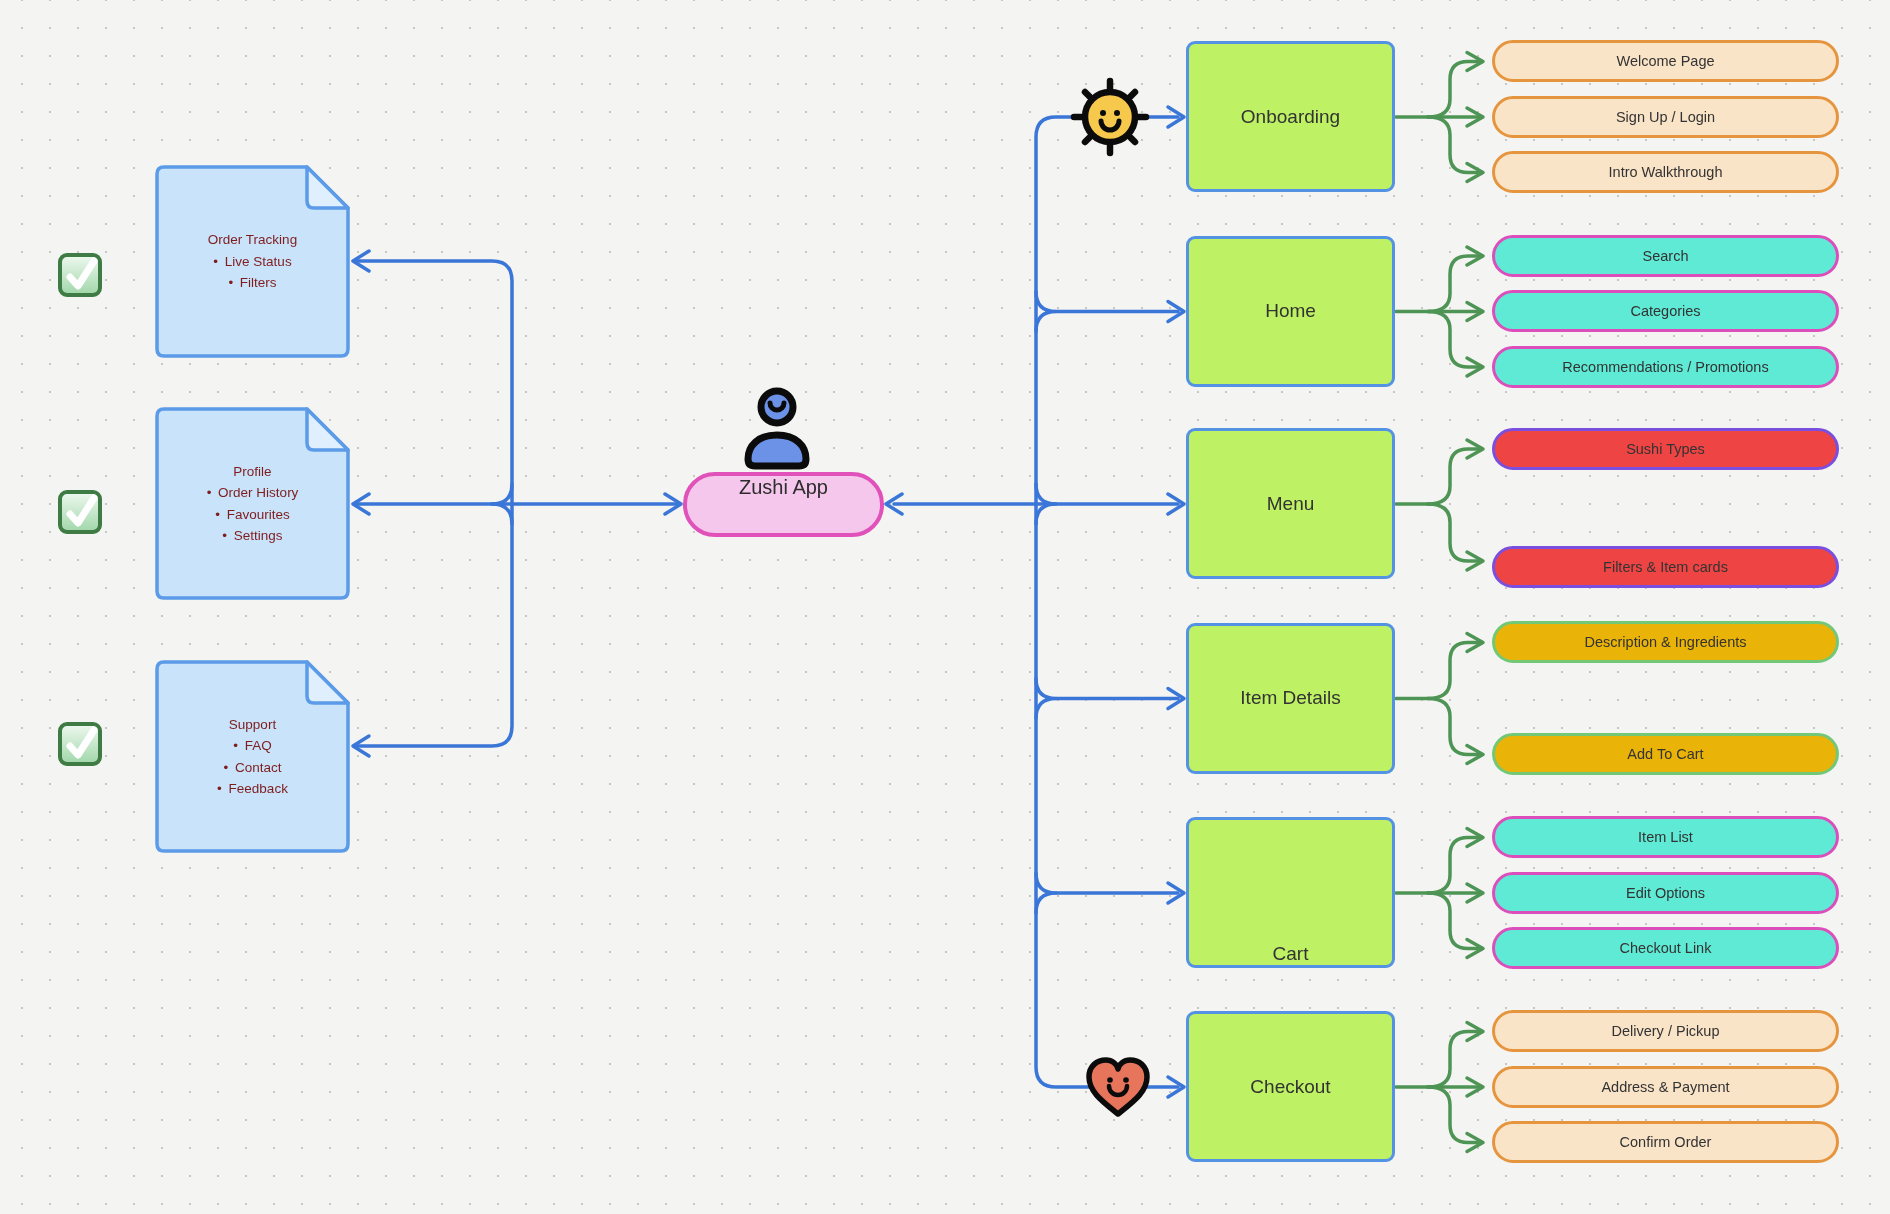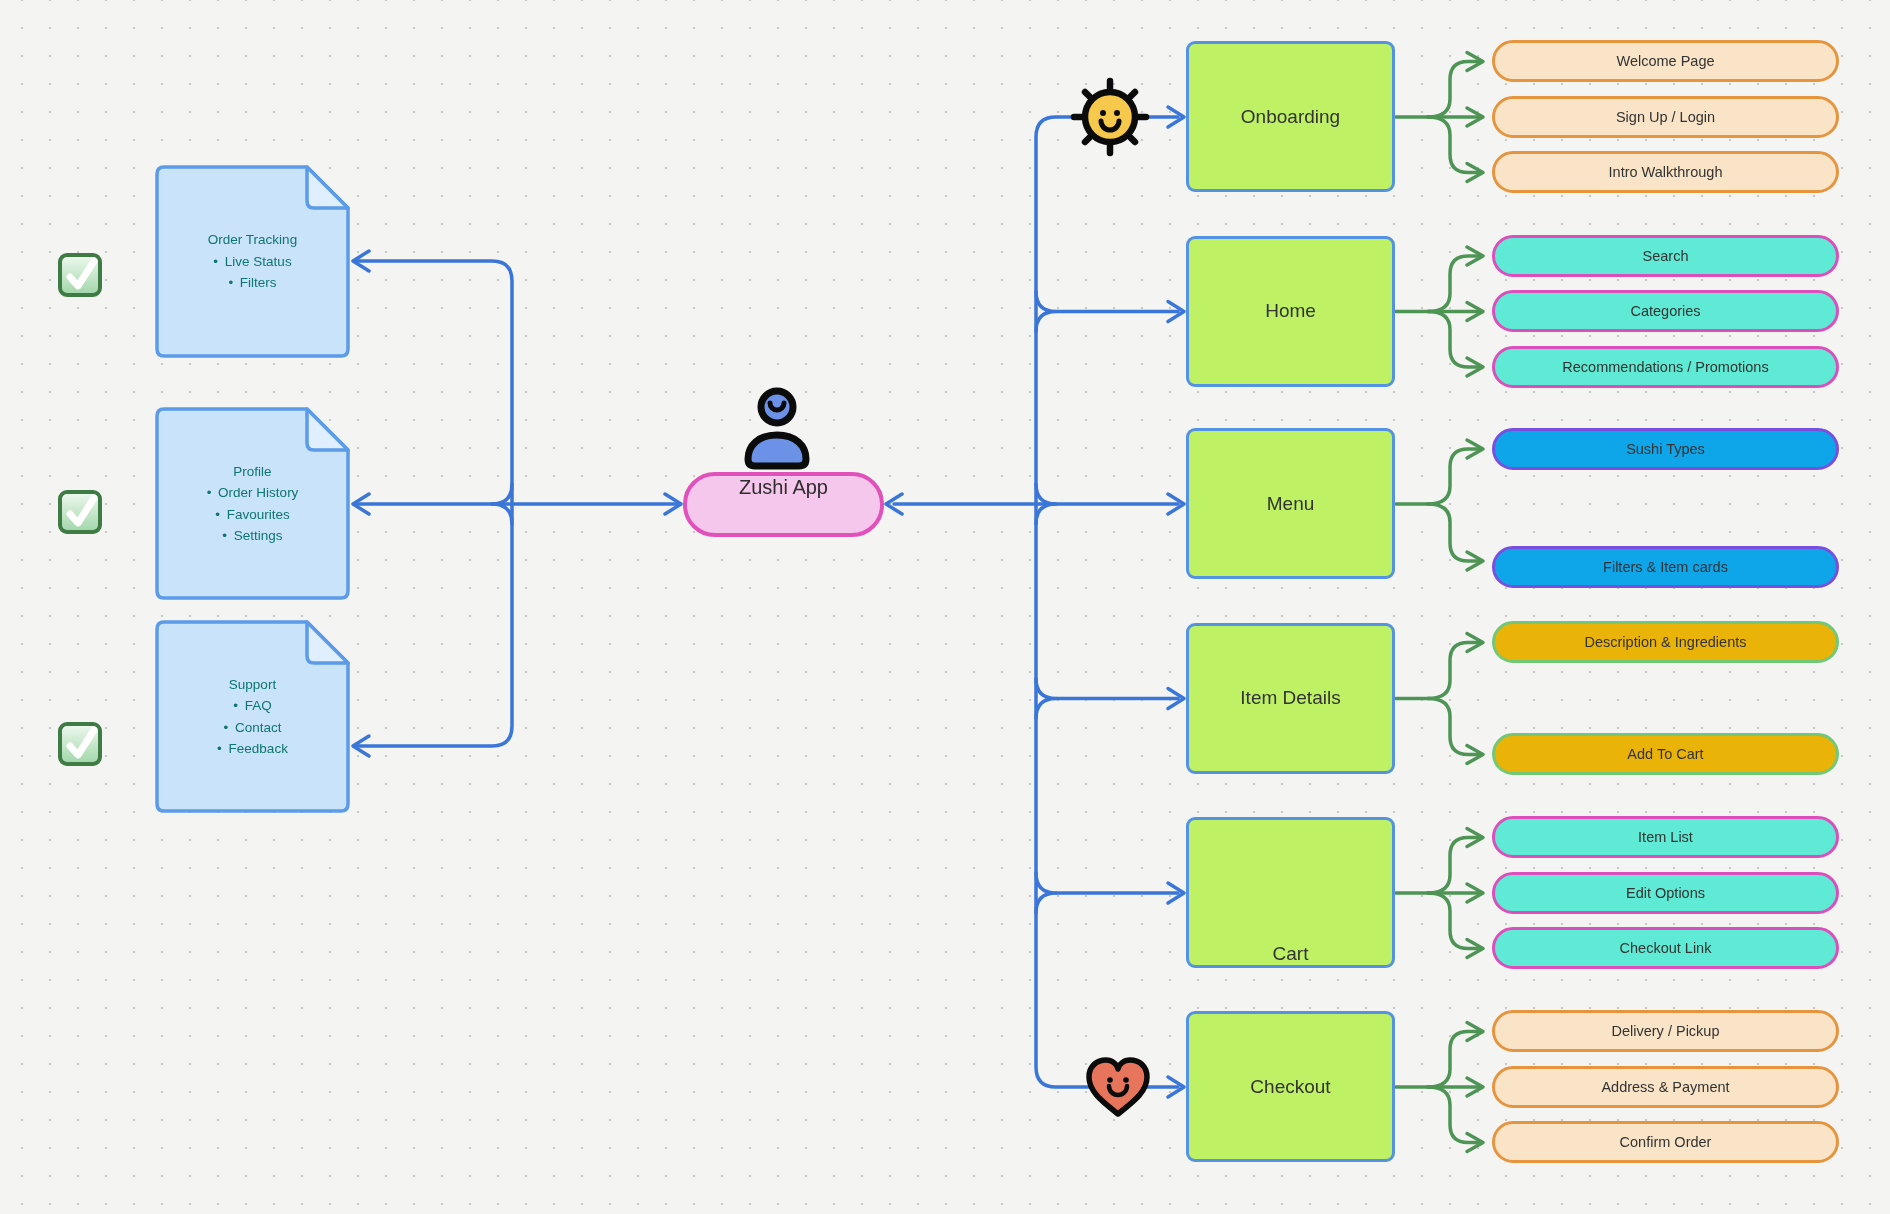--- a/index.html
+++ b/index.html
@@ -27,36 +27,36 @@
     font-size:19px;color:#333;
   }
   
   .pill{
     width:341px;height:36px;border-radius:22px;border:3.5px solid;
     display:flex;align-items:center;justify-content:center;
     font-size:14.5px;color:#333;text-align:right;
   }
   .pill-orange{background:#FAE4C8;border-color:#E6953F;}
   .pill-pink{background:#5eead4;border-color:#DC4EBB;}
-  .pill-purple{background:#0ea5e9;border-color:#7A4FE0;}
+  .pill-purple{background:#ef4444;border-color:#7A4FE0;}
   .pill-green{background:#eab308;border-color:#72C877;}
 
   
   .center-node{
     width:193px;height:57px;border:4px solid #E052BA;border-radius:32px;
     background:#F6C7EC;display:flex;align-items:flex-start;justify-content:center;
     font-size:20px;color:#2d2d2d;
   }
 
   
   .note{width:195px;height:193px;}
   .note-text{
     position:absolute;left:0;top:0;width:195px;height:193px;
     display:flex;flex-direction:column;align-items:center;justify-content:center;
-    font-size:13.5px;line-height:21.5px;color:#0f766e;text-align:center;
+    font-size:13.5px;line-height:21.5px;color:#7f1d1d;text-align:center;
   }
   .note-item::before{content:"•\2002";}
 </style>
 </head>
 <body>
 
 <svg id="edges" width="1890" height="1214" viewBox="0 0 1890 1214">
 
   <g>
     <path class="blue-line" d="M 355 261 H 492 Q 512 261 512 281 V 726 Q 512 746 492 746 H 355"></path>
@@ -154,21 +154,21 @@
     <path d="M 152 2 V 36 Q 152 43 159 43 H 193 Z" fill="#DFEFFD" stroke="#5B9BE8" stroke-width="3.5" stroke-linejoin="round"></path>
   </svg>
   <div class="note-text">
     <div>Profile</div>
     <div class="note-item">Order History</div>
     <div class="note-item">Favourites</div>
     <div class="note-item">Settings</div>
   </div>
 </div>
 
-<div class="abs note" style="left:155px;top:620px;">
+<div class="abs note" style="left:155px;top:660px;">
   <svg width="195" height="193" viewBox="0 0 195 193">
     <path d="M 9 2 H 152 L 193 43 V 184 Q 193 191 186 191 H 9 Q 2 191 2 184 V 9 Q 2 2 9 2 Z" fill="#C8E3FA" stroke="#5B9BE8" stroke-width="3.5" stroke-linejoin="round"></path>
     <path d="M 152 2 V 36 Q 152 43 159 43 H 193 Z" fill="#DFEFFD" stroke="#5B9BE8" stroke-width="3.5" stroke-linejoin="round"></path>
   </svg>
   <div class="note-text">
     <div>Support</div>
     <div class="note-item">FAQ</div>
     <div class="note-item">Contact</div>
     <div class="note-item">Feedback</div>
   </div>

